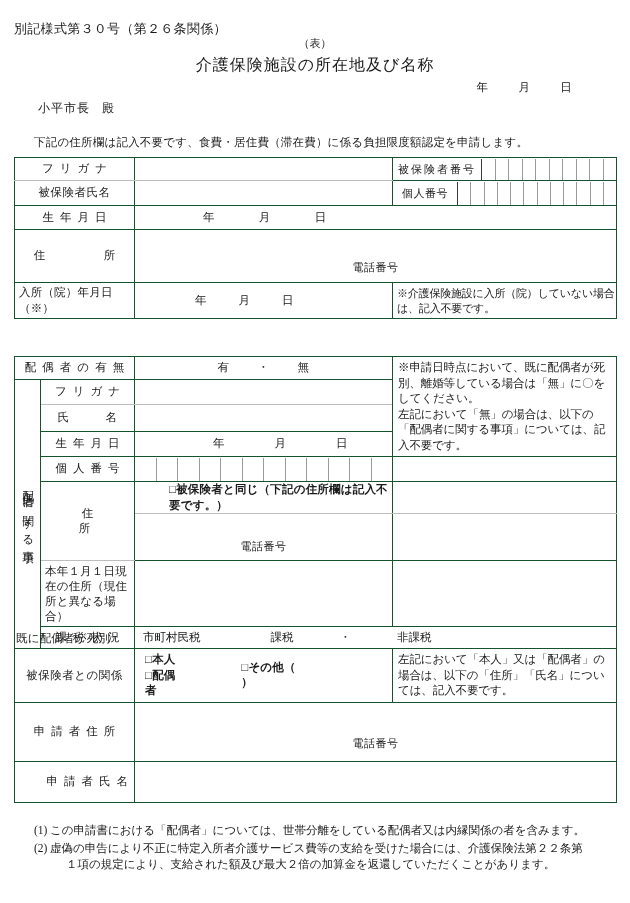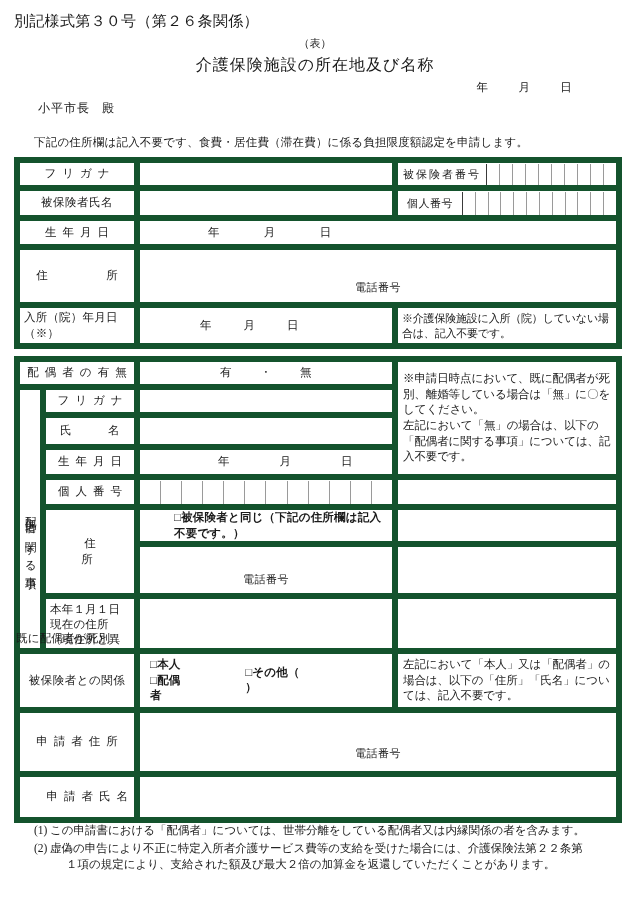--- a/index.html
+++ b/index.html
@@ -21,22 +21,22 @@
     position: relative;
     width: 630px;
     height: 903px;
     box-sizing: border-box;
   }
 
   
   .form-no {
     position: absolute;
     left: 14px;
-    top: 12px;
-    font-size: 15px;
+    top: 20px;
+    font-size: 13px;
     letter-spacing: 0.3px;
     white-space: nowrap;
   }
   .omote {
     position: absolute;
     left: 0;
     right: 0;
     top: 36px;
     text-align: center;
     font-size: 11px;
@@ -78,21 +78,21 @@
   }
 
   
   .tbl {
     position: absolute;
     border-collapse: collapse;
     table-layout: fixed;
     background: #fff;
   }
   .tbl td {
-    border: 6px solid #14532d;
+    border: 1px solid #14532d;
     padding: 0;
     vertical-align: middle;
     font-size: 11.5px;
     line-height: 1.35;
   }
   .lbl {
     text-align: center;
     letter-spacing: 0.5px;
   }
   .lbl-sp { 

